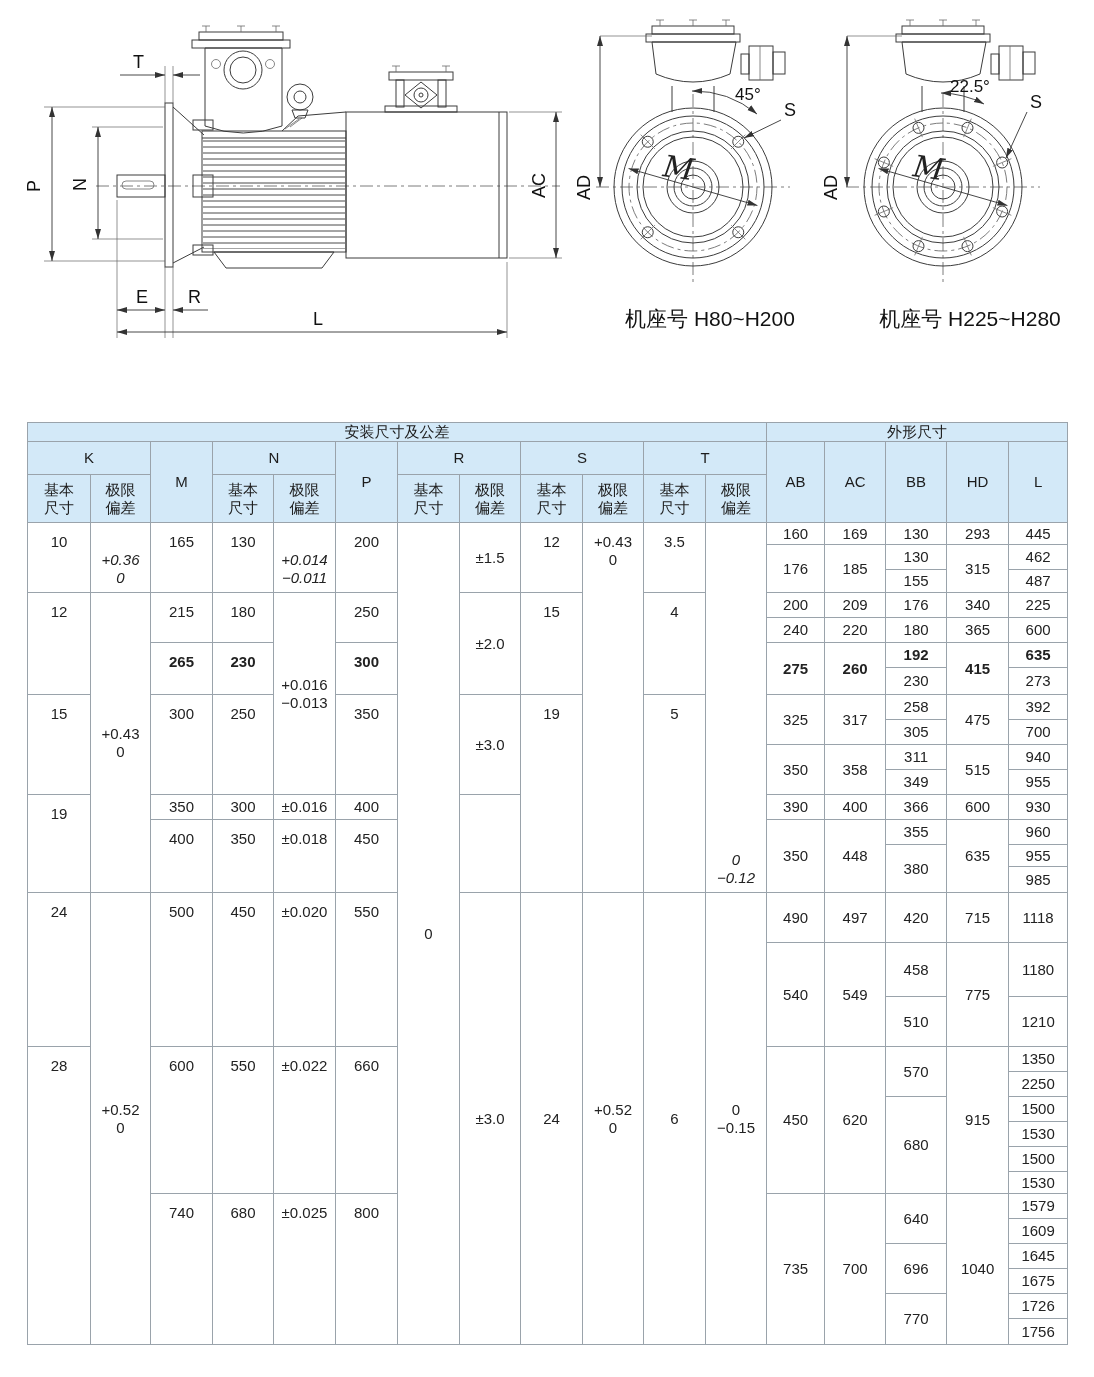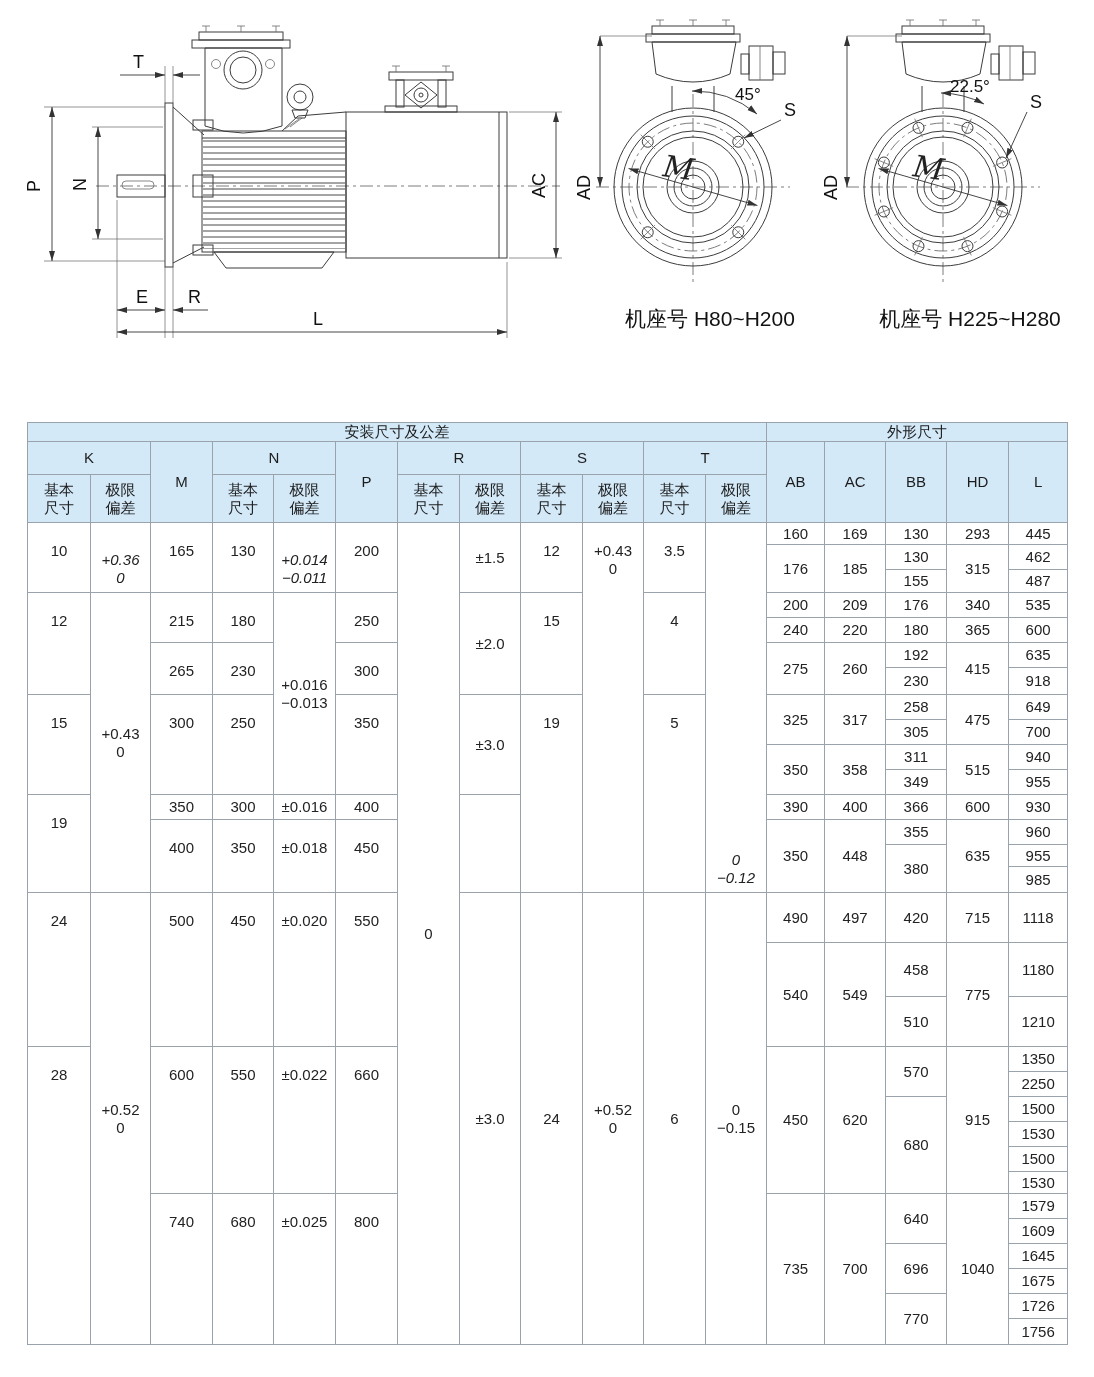--- a/index.html
+++ b/index.html
@@ -19,21 +19,21 @@
   .caption{font-family:"Liberation Sans","DejaVu Sans",sans-serif;font-size:21px;fill:#111;}
 
   
   #table-wrap{position:absolute;left:27px;top:422px;width:1040px;}
   table{border-collapse:collapse;table-layout:fixed;width:1040px;}
   th,td{border:1px solid #9aa3ab;text-align:center;vertical-align:middle;
         padding:0;font-size:15px;line-height:1.2;white-space:pre-line;overflow:hidden;}
   thead th{background:#d3e9f8;font-weight:normal;color:#1c1c1c;}
   thead tr.r1{height:18px;font-family:Liberation Serif, serif;} thead tr.r2{height:33px;} thead tr.r3{height:48px;}
   tbody td{color:#222;background:#fff;}
-  td.va-t{vertical-align:top;padding-top:19px;}
+  td.va-t{vertical-align:top;padding-top:10px;}
   td.va-b{vertical-align:bottom;padding-bottom:5px;font-style:italic;}
 </style>
 </head>
 <body>
 
 <div id="drawings">
 <svg width="1094" height="400" viewBox="0 0 1094 400" xmlns="http://www.w3.org/2000/svg">
   <defs>
     <marker id="mae" markerWidth="11" markerHeight="8" refX="10" refY="4" orient="auto" markerUnits="userSpaceOnUse">
       <path d="M0,1 L10,4 L0,7 Z" fill="#333"></path>
@@ -341,56 +341,56 @@
           <td rowspan="8">+0.016
 −0.013</td>
           <td rowspan="2" class="va-t">250</td>
           <td rowspan="4">±2.0</td>
           <td rowspan="4" class="va-t">15</td>
           <td rowspan="4" class="va-t">4</td>
           <td>200</td>
           <td>209</td>
           <td>176</td>
           <td>340</td>
-          <td>535</td>
+          <td>225</td>
         </tr>
         <tr style="height: 25px;">
           <td>240</td>
           <td>220</td>
           <td>180</td>
           <td>365</td>
           <td>600</td>
         </tr>
-        <tr style="height: 25px;">
+        <tr style="height: 25px; font-weight: bold;">
           <td rowspan="2" class="va-t">265</td>
           <td rowspan="2" class="va-t">230</td>
           <td rowspan="2" class="va-t">300</td>
           <td rowspan="2">275</td>
           <td rowspan="2">260</td>
           <td>192</td>
           <td rowspan="2">415</td>
           <td>635</td>
         </tr>
         <tr style="height: 27px;">
           <td>230</td>
-          <td>918</td>
+          <td>273</td>
         </tr>
         <tr style="height: 25px;">
           <td rowspan="4" class="va-t">15</td>
           <td rowspan="4" class="va-t">300</td>
           <td rowspan="4" class="va-t">250</td>
           <td rowspan="4" class="va-t">350</td>
           <td rowspan="4">±3.0</td>
           <td rowspan="8" class="va-t">19</td>
           <td rowspan="8" class="va-t">5</td>
           <td rowspan="2">325</td>
           <td rowspan="2">317</td>
           <td>258</td>
           <td rowspan="2">475</td>
-          <td>649</td>
+          <td>392</td>
         </tr>
         <tr style="height: 25px;">
           <td>305</td>
           <td>700</td>
         </tr>
         <tr style="height: 25px;">
           <td rowspan="2">350</td>
           <td rowspan="2">358</td>
           <td>311</td>
           <td rowspan="2">515</td>

